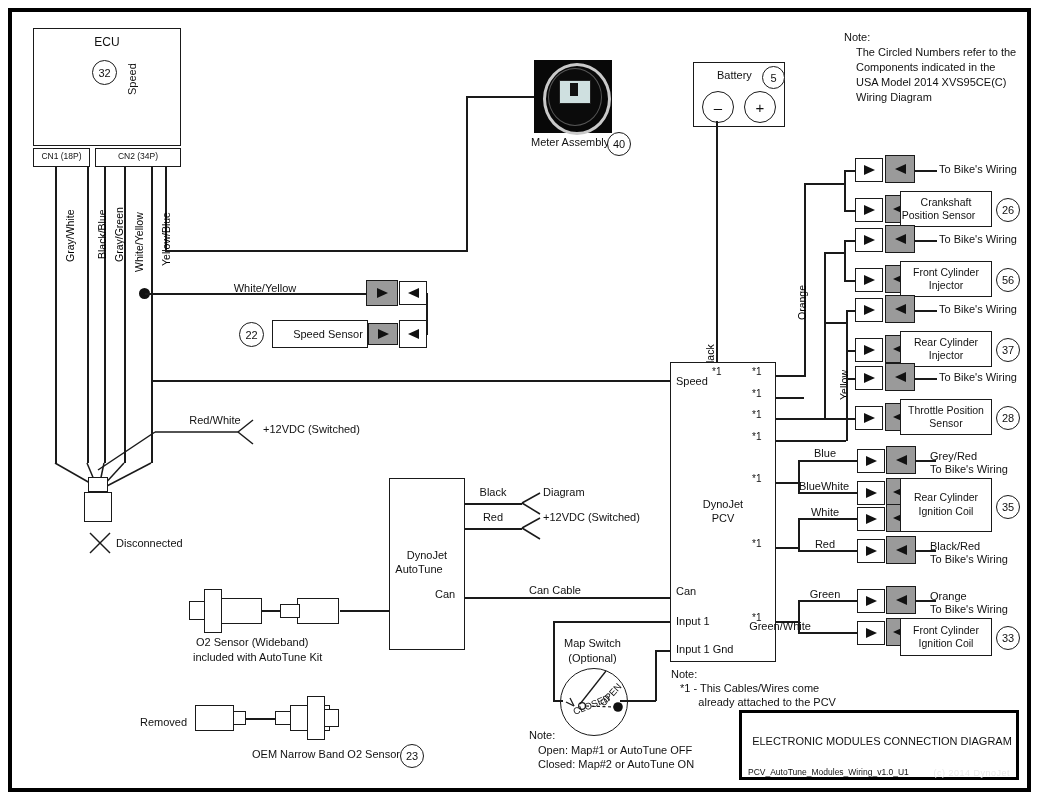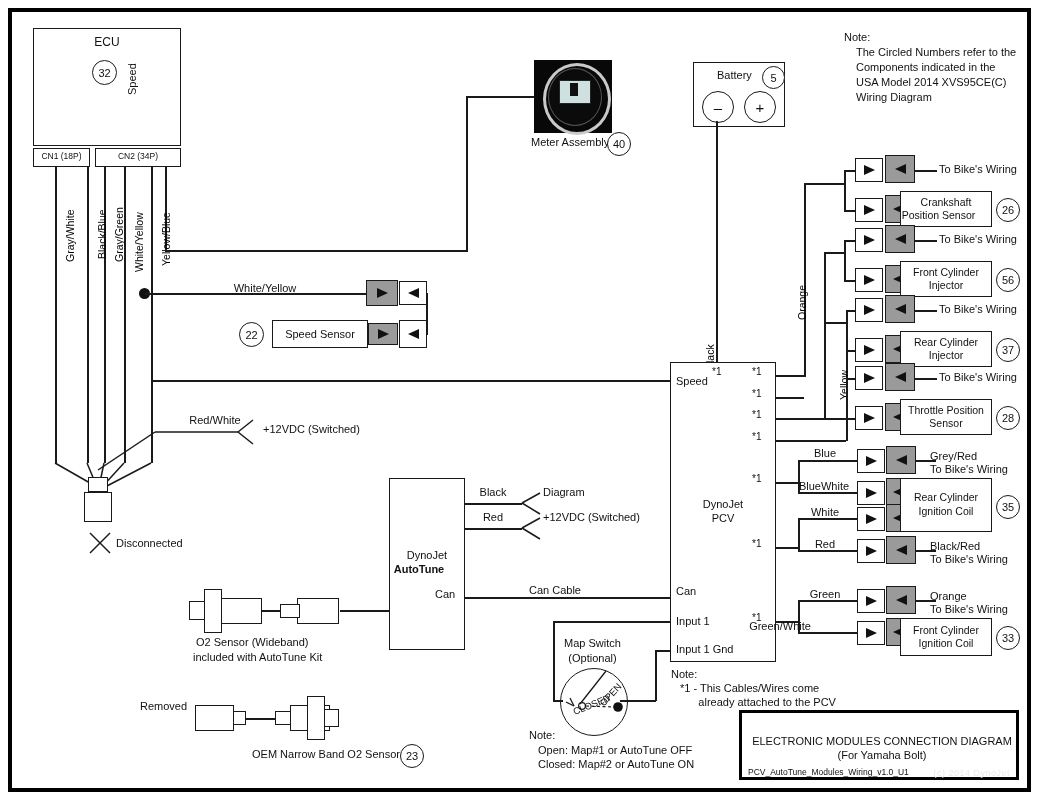--- a/index.html
+++ b/index.html
@@ -77,21 +77,21 @@
   <div class="lbl ctr" style="left:200px;top:282px;width:130px;font-size:11px;">White/Yellow</div>
 
   <div class="conn dark" style="left:366px;top:280px;width:32px;height:26px;">
     <div class="arrow-r"></div>
   </div>
   <div class="conn light" style="left:399px;top:281px;width:28px;height:24px;">
     <div class="arrow-l"></div>
   </div>
 
   <div class="box" style="left:272px;top:320px;width:96px;height:28px;"></div>
-  <div class="lbl ctr" style="left:272px;top:328px;width:96px;font-size:11px;">Speed Sensor</div>
+  <div class="lbl ctr" style="left:272px;top:328px;width:96px;font-size:11px;padding-left:8px;">Speed Sensor</div>
   <div class="circ" style="left:239px;top:322px;width:23px;height:23px;">22</div>
   <div class="conn dark" style="left:368px;top:323px;width:30px;height:22px;">
     <div class="arrow-r"></div>
   </div>
   <div class="conn light" style="left:399px;top:320px;width:28px;height:28px;">
     <div class="arrow-l"></div>
   </div>
   <div class="vline" style="left:426px;top:293px;height:41px;"></div>
   <div class="hline" style="left:426px;top:333px;width:2px;"></div>
 
@@ -350,21 +350,21 @@
   <div class="conn dark" style="left:886px;top:618px;width:24px;height:28px;">
       <div class="arrow-l"></div>
     </div>
   <div class="box" style="left:900px;top:618px;width:92px;height:38px;"></div>
   <div class="lbl ctr" style="left:900px;top:624px;width:92px;font-size:10.5px;">Front Cylinder</div>
   <div class="lbl ctr" style="left:900px;top:637px;width:92px;font-size:10.5px;">Ignition Coil</div>
   <div class="circ" style="left:996px;top:626px;width:22px;height:22px;">33</div>
 
   <div class="box" style="left:389px;top:478px;width:76px;height:172px;"></div>
   <div class="lbl ctr" style="left:389px;top:549px;width:76px;font-size:11px;">DynoJet</div>
-  <div class="lbl ctr" style="left:389px;top:563px;width:60px;font-size:11px;font-weight:bold;">AutoTune</div>
+  <div class="lbl ctr" style="left:389px;top:563px;width:60px;font-size:11px;">AutoTune</div>
 
   <div class="hline" style="left:465px;top:503px;width:57px;"></div>
   <div class="lbl ctr" style="left:468px;top:486px;width:50px;font-size:11px;">Black</div>
   <svg style="position:absolute;left:520px;top:492px;width:22px;height:24px;">
     <line x1="20" y1="1" x2="2" y2="11" stroke="#1a1a1a" stroke-width="1.5"></line>
     <line x1="2" y1="11" x2="20" y2="22" stroke="#1a1a1a" stroke-width="1.5"></line>
   </svg>
   <div class="lbl" style="left:543px;top:486px;font-size:11px;">Diagram</div>
 
   <div class="hline" style="left:465px;top:528px;width:57px;"></div>
@@ -383,21 +383,21 @@
   <div class="sensorbox" style="left:297px;top:598px;width:42px;height:26px;"></div>
   <div class="hline" style="left:259px;top:610px;width:40px;"></div>
   <div class="sensorbox" style="left:280px;top:604px;width:20px;height:14px;"></div>
   <div class="sensorbox" style="left:218px;top:598px;width:44px;height:26px;"></div>
   <div class="sensorbox" style="left:204px;top:589px;width:18px;height:44px;"></div>
   <div class="sensorbox" style="left:189px;top:601px;width:16px;height:19px;"></div>
 
   <div class="lbl" style="left:196px;top:636px;font-size:11px;">O2 Sensor (Wideband)</div>
   <div class="lbl" style="left:193px;top:651px;font-size:11px;">included with AutoTune Kit</div>
 
-  <div class="lbl" style="left:140px;top:700px;font-size:11px;">Removed</div>
+  <div class="lbl" style="left:140px;top:716px;font-size:11px;">Removed</div>
   <div class="sensorbox" style="left:195px;top:705px;width:39px;height:26px;"></div>
   <div class="sensorbox" style="left:233px;top:711px;width:13px;height:14px;"></div>
   <div class="hline" style="left:245px;top:718px;width:31px;"></div>
   <div class="sensorbox" style="left:275px;top:711px;width:16px;height:14px;"></div>
   <div class="sensorbox" style="left:290px;top:705px;width:40px;height:26px;"></div>
   <div class="sensorbox" style="left:307px;top:696px;width:18px;height:44px;"></div>
   <div class="sensorbox" style="left:324px;top:709px;width:15px;height:18px;"></div>
   <div class="lbl" style="left:252px;top:748px;font-size:11px;">OEM Narrow Band O2 Sensor</div>
   <div class="circ" style="left:400px;top:744px;width:22px;height:22px;">23</div>
 
@@ -428,17 +428,16 @@
   <div class="note" style="left:529px;top:728px;font-size:11px;">Note:</div>
   <div class="note" style="left:538px;top:743px;font-size:11px;">Open: Map#1 or AutoTune OFF</div>
   <div class="note" style="left:538px;top:757px;font-size:11px;">Closed: Map#2 or AutoTune ON</div>
 
   <div class="note" style="left:671px;top:667px;font-size:11px;">Note:</div>
   <div class="note" style="left:680px;top:681px;font-size:11px;">*1 - This Cables/Wires come</div>
   <div class="note" style="left:680px;top:695px;font-size:11px;">      already attached to the PCV</div>
 
   <div class="titleblock" style="left:739px;top:710px;width:280px;height:70px;">
     <div class="lbl ctr" style="left:0;top:22px;width:280px;font-size:11px;">ELECTRONIC MODULES CONNECTION DIAGRAM</div>
-    <div class="lbl ctr" style="left:0;top:36px;width:280px;font-size:11px;">(For Yamaha Bolt)</div>
     <div class="lbl" style="left:6px;top:55px;font-size:8.5px;">PCV_AutoTune_Modules_Wiring_v1.0_U1</div>
     <div class="wm" style="right:6px;top:55px;">(c) 2014 DynoJet</div>
   </div>
 </div>
 
 </body></html>

